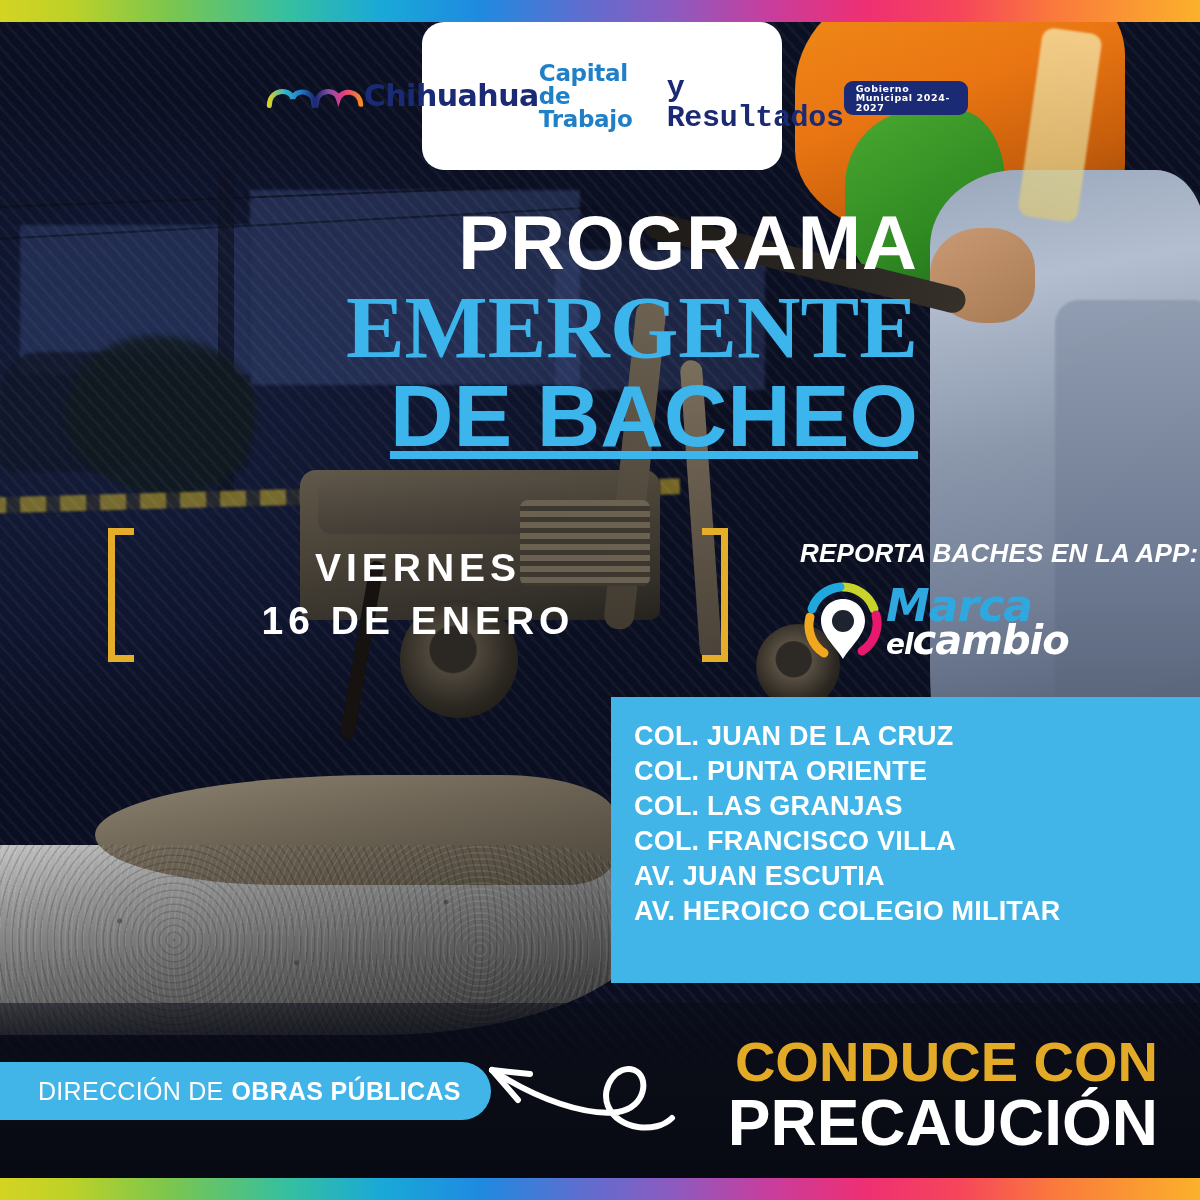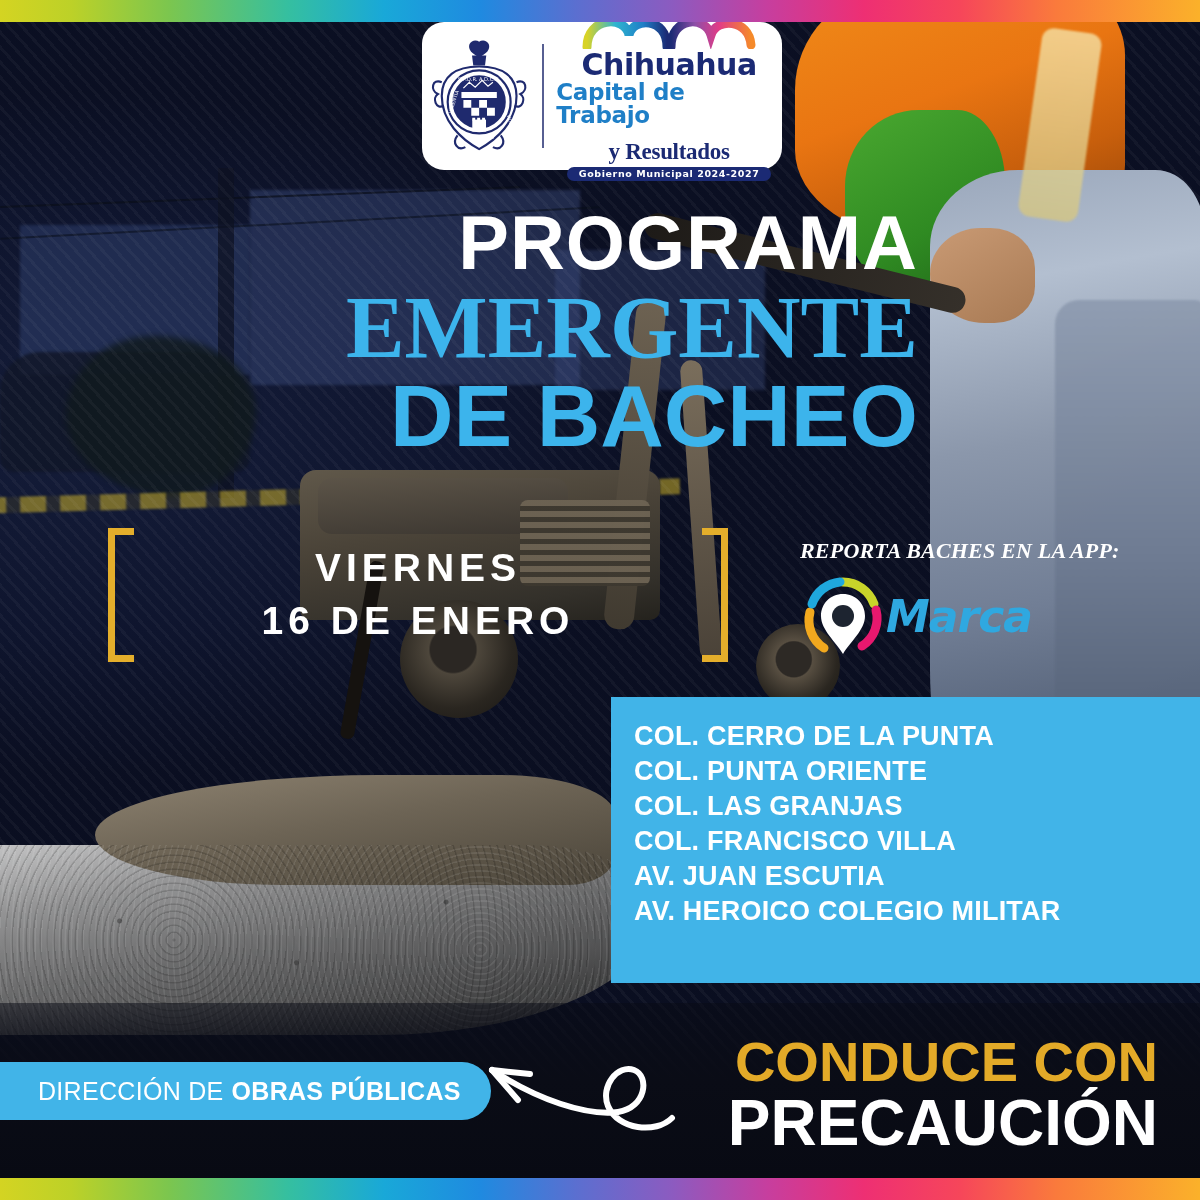--- a/index.html
+++ b/index.html
@@ -119,63 +119,64 @@
   .darkbottom{position:absolute;z-index:6;left:0;bottom:22px;width:1200px;height:175px;background:linear-gradient(180deg,rgba(8,10,20,.5) 0%, #0a0c16 45%, #080a13 100%);}
 
   
   .logo-card{
     position:absolute;z-index:20;left:422px;top:22px;width:360px;height:148px;
     background:#fff;border-radius:22px;
     display:flex;align-items:center;justify-content:center;gap:0;
   }
   .crest{width:104px;height:120px;display:block;margin-left:6px;}
   .logo-div{width:2px;height:104px;background:#1f2a6e;opacity:.75;margin:0 12px;}
-  .brand{display:flex;flex-direction:column;align-items:center;line-height:1;}
+  .brand{display:flex;align-items:center;line-height:1;}
   .brand-arc{width:176px;height:38px;display:block;margin-bottom:1px;}
   .brand-l1{font-size:30px;font-weight:bold;color:#1b2a74;letter-spacing:-.5px;font-family:"DejaVu Sans",sans-serif;}
   .brand-l2{font-size:23px;font-weight:bold;color:#1f7fc7;letter-spacing:-.3px;margin-top:1px;font-family:"DejaVu Sans",sans-serif;}
-  .brand-l3{font-size:23px;font-weight:bold;color:#1b2a74;letter-spacing:-.3px;margin-top:13px;font-family:Liberation Serif, serif;}
+  .brand-l3{font-size:30px;font-weight:bold;color:#1b2a74;letter-spacing:-.3px;margin-top:13px;font-family:Liberation Mono, monospace;}
   .brand-pill{
     margin-top:4px;background:#1b2a74;color:#fff;border-radius:9px;
     font-size:9.5px;font-weight:bold;letter-spacing:.6px;padding:2.5px 12px;
     font-family:"DejaVu Sans",sans-serif;
   }
 
   
   .headline{position:absolute;z-index:20;left:0;top:205px;width:960px;text-align:right;padding-right:42px;}
   .h-prog{
     font-size:76px;font-weight:bold;color:#ffffff;letter-spacing:1px;line-height:1;
     font-family:"Liberation Sans",sans-serif;
   }
   .h-emer{
     font-size:88px;font-weight:bold;color:#3cb4ec;letter-spacing:0px;line-height:.98;margin-top:4px;
     font-family:Liberation Serif, serif;
   }
   .h-bach{
     font-size:88px;font-weight:bold;color:#3cb4ec;letter-spacing:0px;line-height:.98;margin-top:2px;
     font-family:"Liberation Sans",sans-serif;
+    text-decoration:underline;
   }
 
   
   .date-wrap{position:absolute;z-index:21;left:108px;top:528px;width:620px;height:134px;}
   .brk{position:absolute;top:0;width:26px;height:134px;border:7px solid #e4ae2b;}
   .brk-l{left:0;border-right:none;}
   .brk-r{right:0;border-left:none;}
   .date-txt{
     position:absolute;left:26px;right:26px;top:0;height:134px;
     display:flex;flex-direction:column;align-items:center;justify-content:center;
     color:#fff;font-weight:bold;font-size:39px;letter-spacing:5px;line-height:1.35;
     text-align:center;font-family:"Liberation Sans",sans-serif;
   }
 
   
   .app-block{position:absolute;z-index:21;left:800px;top:538px;width:300px;}
   .app-label{
-    color:#fff;font-weight:bold;font-style:italic;font-size:22px;letter-spacing:.2px;
-    white-space:nowrap;font-family:Liberation Serif, serif;text-align:center;
+    color:#fff;font-weight:bold;font-style:italic;font-size:26px;letter-spacing:.2px;
+    white-space:nowrap;font-family:Liberation Sans, sans-serif;text-align:center;
   }
   .app-logo{display:flex;align-items:center;gap:0;margin-top:10px;}
   .pin-svg{width:86px;height:86px;display:block;}
   .mc-text{display:flex;flex-direction:column;line-height:.86;font-family:"DejaVu Sans",sans-serif;}
   .mc-1{font-size:44px;font-weight:bold;font-style:italic;color:#2fa8e0;letter-spacing:-1px;}
   .mc-2{font-size:40px;font-weight:bold;font-style:italic;color:#ffffff;letter-spacing:-1px;margin-top:-2px;}
   .mc-2 .small{font-size:28px;}
 
   
   .panel{
@@ -331,26 +332,27 @@
           <path d="M43 8 A33 33 0 0 1 74 30" stroke="#c8d42a"></path>
           <path d="M76 36 A33 33 0 0 1 62 72" stroke="#e7186e"></path>
           <path d="M24 74 A33 33 0 0 1 10 38" stroke="#f2a81e"></path>
           <path d="M12 30 A33 33 0 0 1 40 8" stroke="#1fa8dd"></path>
         </g>
         <path d="M43 20 C30 20 21 30 21 42 C21 56 36 68 43 80 C50 68 65 56 65 42 C65 30 56 20 43 20 Z" fill="#ffffff"></path>
         <circle cx="43" cy="42" r="11" fill="#1d2430"></circle>
       </svg>
       <div class="mc-text">
         <div class="mc-1">Marca</div>
+        <div class="mc-2"><span class="small">el</span><span>cambio</span></div>
       </div>
     </div>
   </div>
 
   <div class="panel">
-    <div class="row">COL. CERRO DE LA PUNTA</div>
+    <div class="row">COL. JUAN DE LA CRUZ</div>
     <div class="row">COL. PUNTA ORIENTE</div>
     <div class="row">COL. LAS GRANJAS</div>
     <div class="row">COL. FRANCISCO VILLA</div>
     <div class="row">AV. JUAN ESCUTIA</div>
     <div class="row">AV. HEROICO COLEGIO MILITAR</div>
   </div>
 
   <div class="tagline">
     <div class="tag-1">CONDUCE CON</div>
     <div class="tag-2">PRECAUCIÓN</div>

